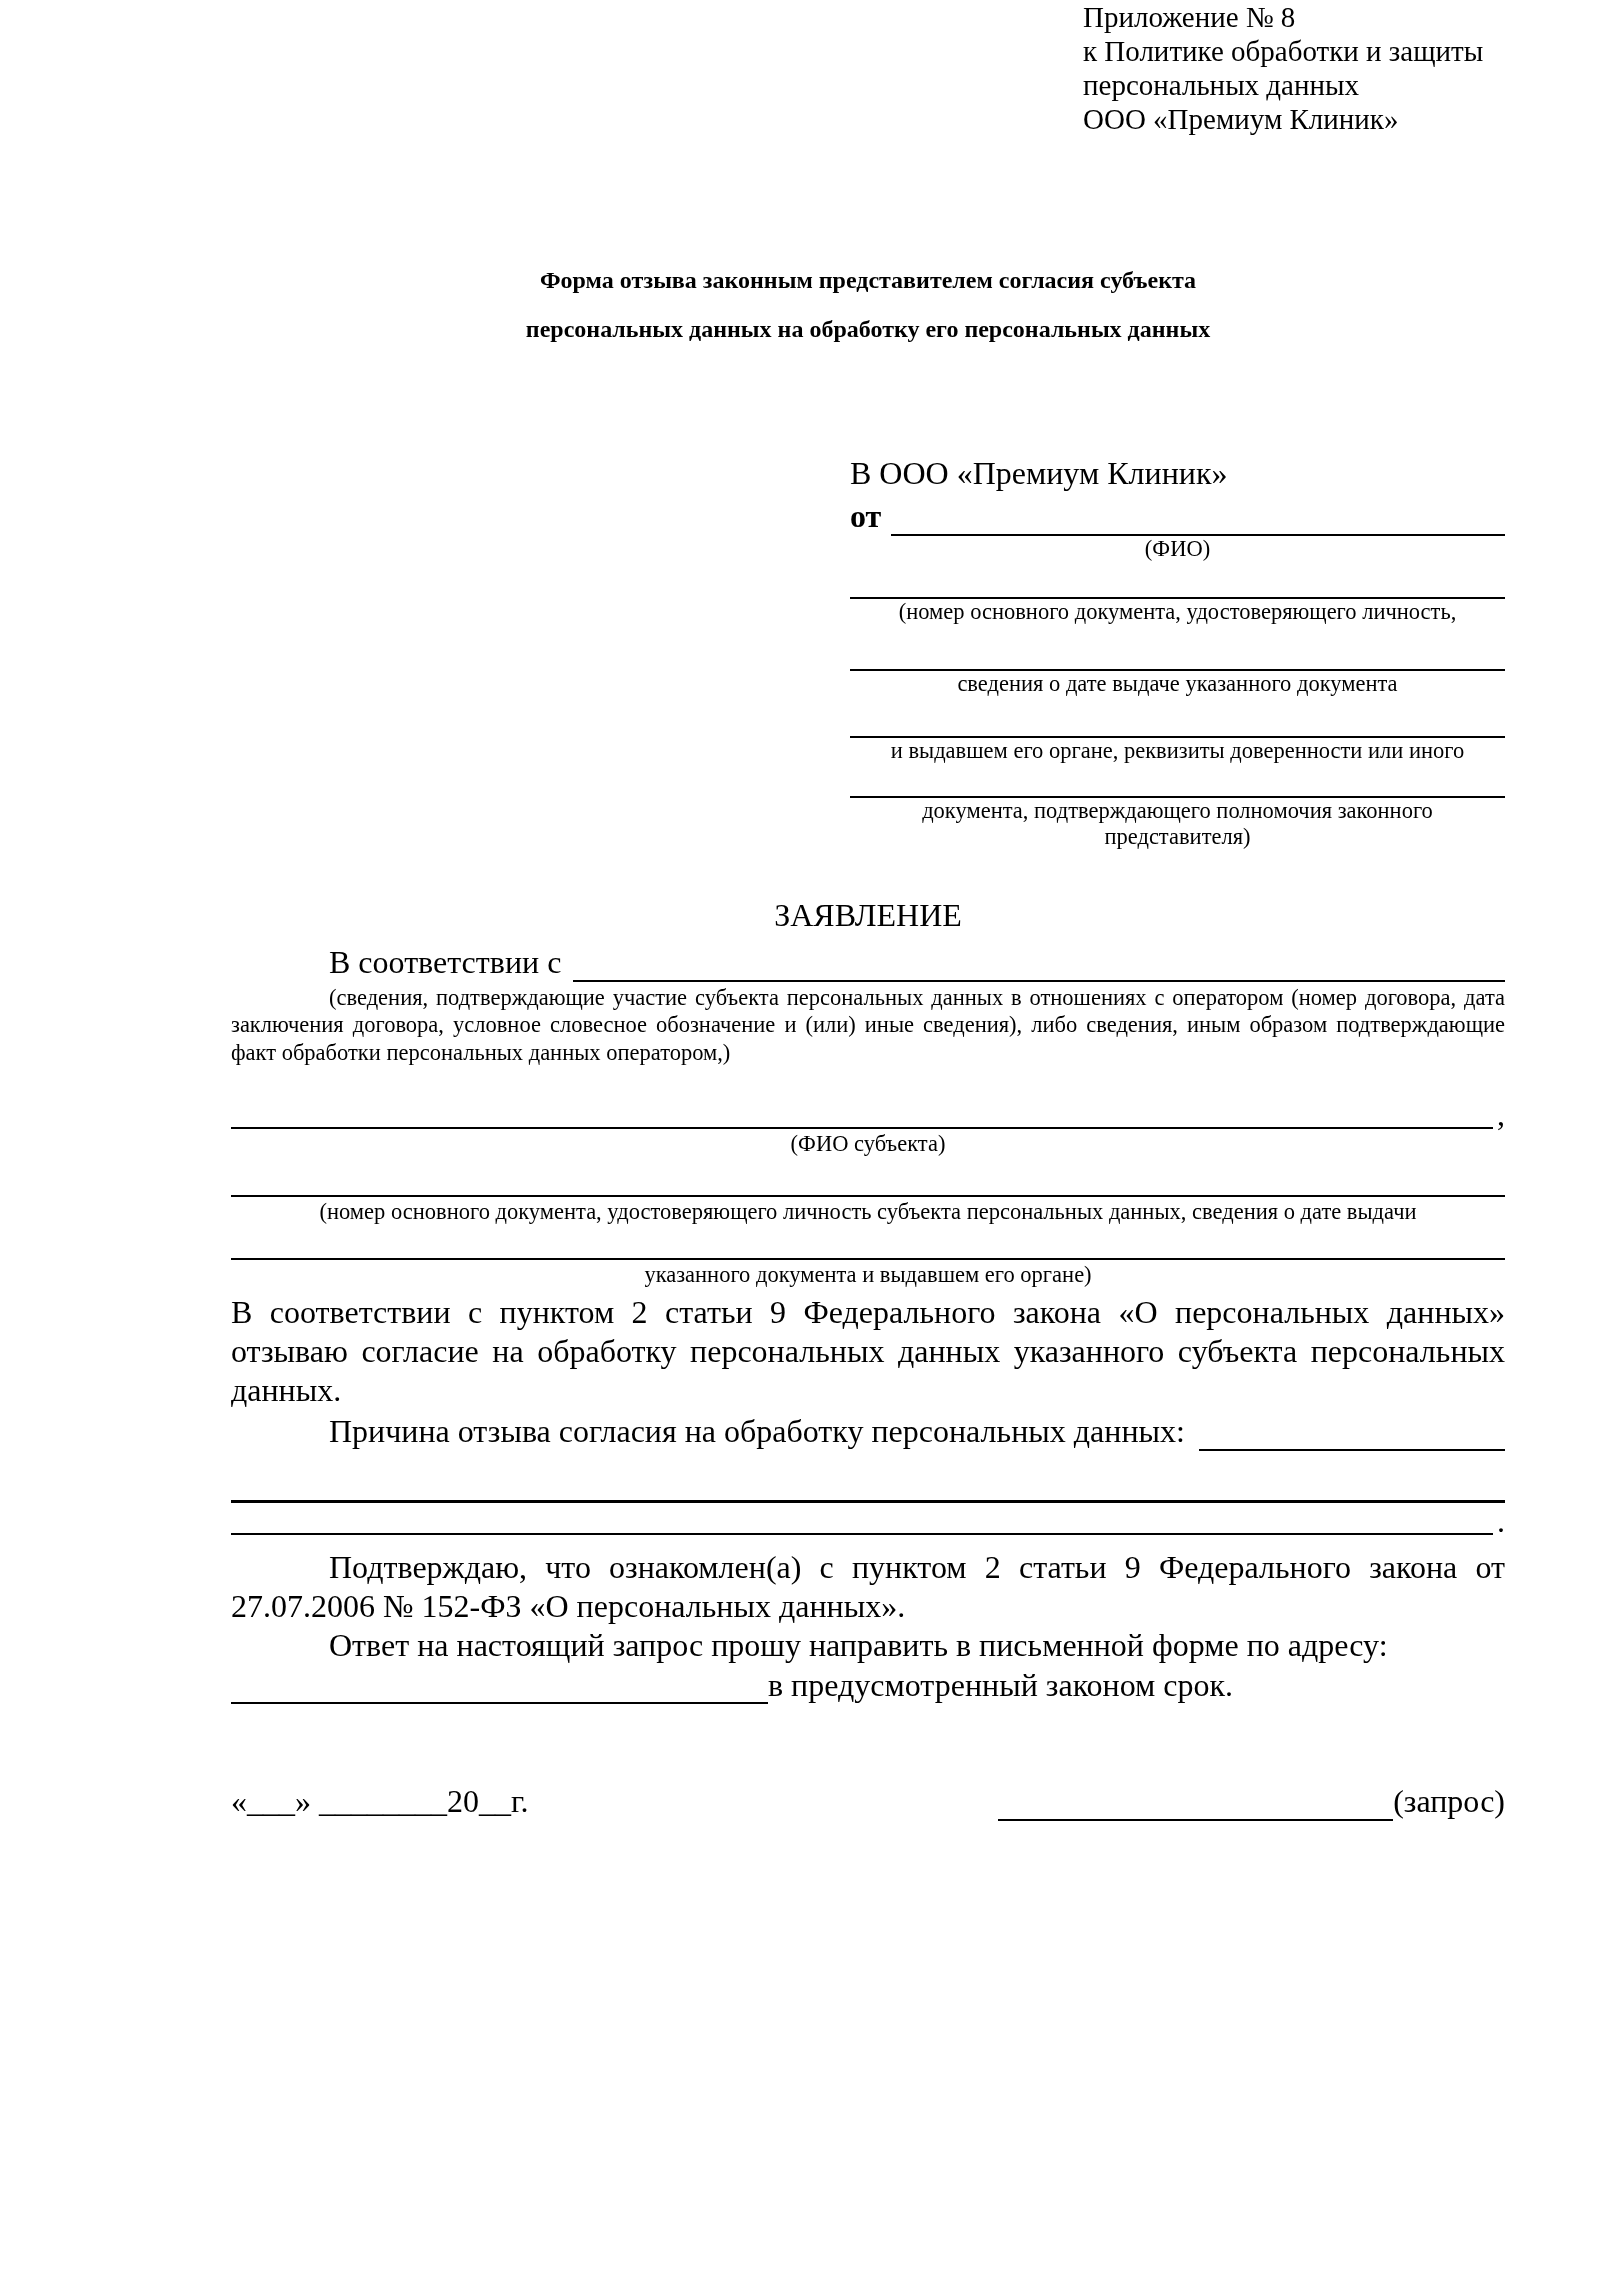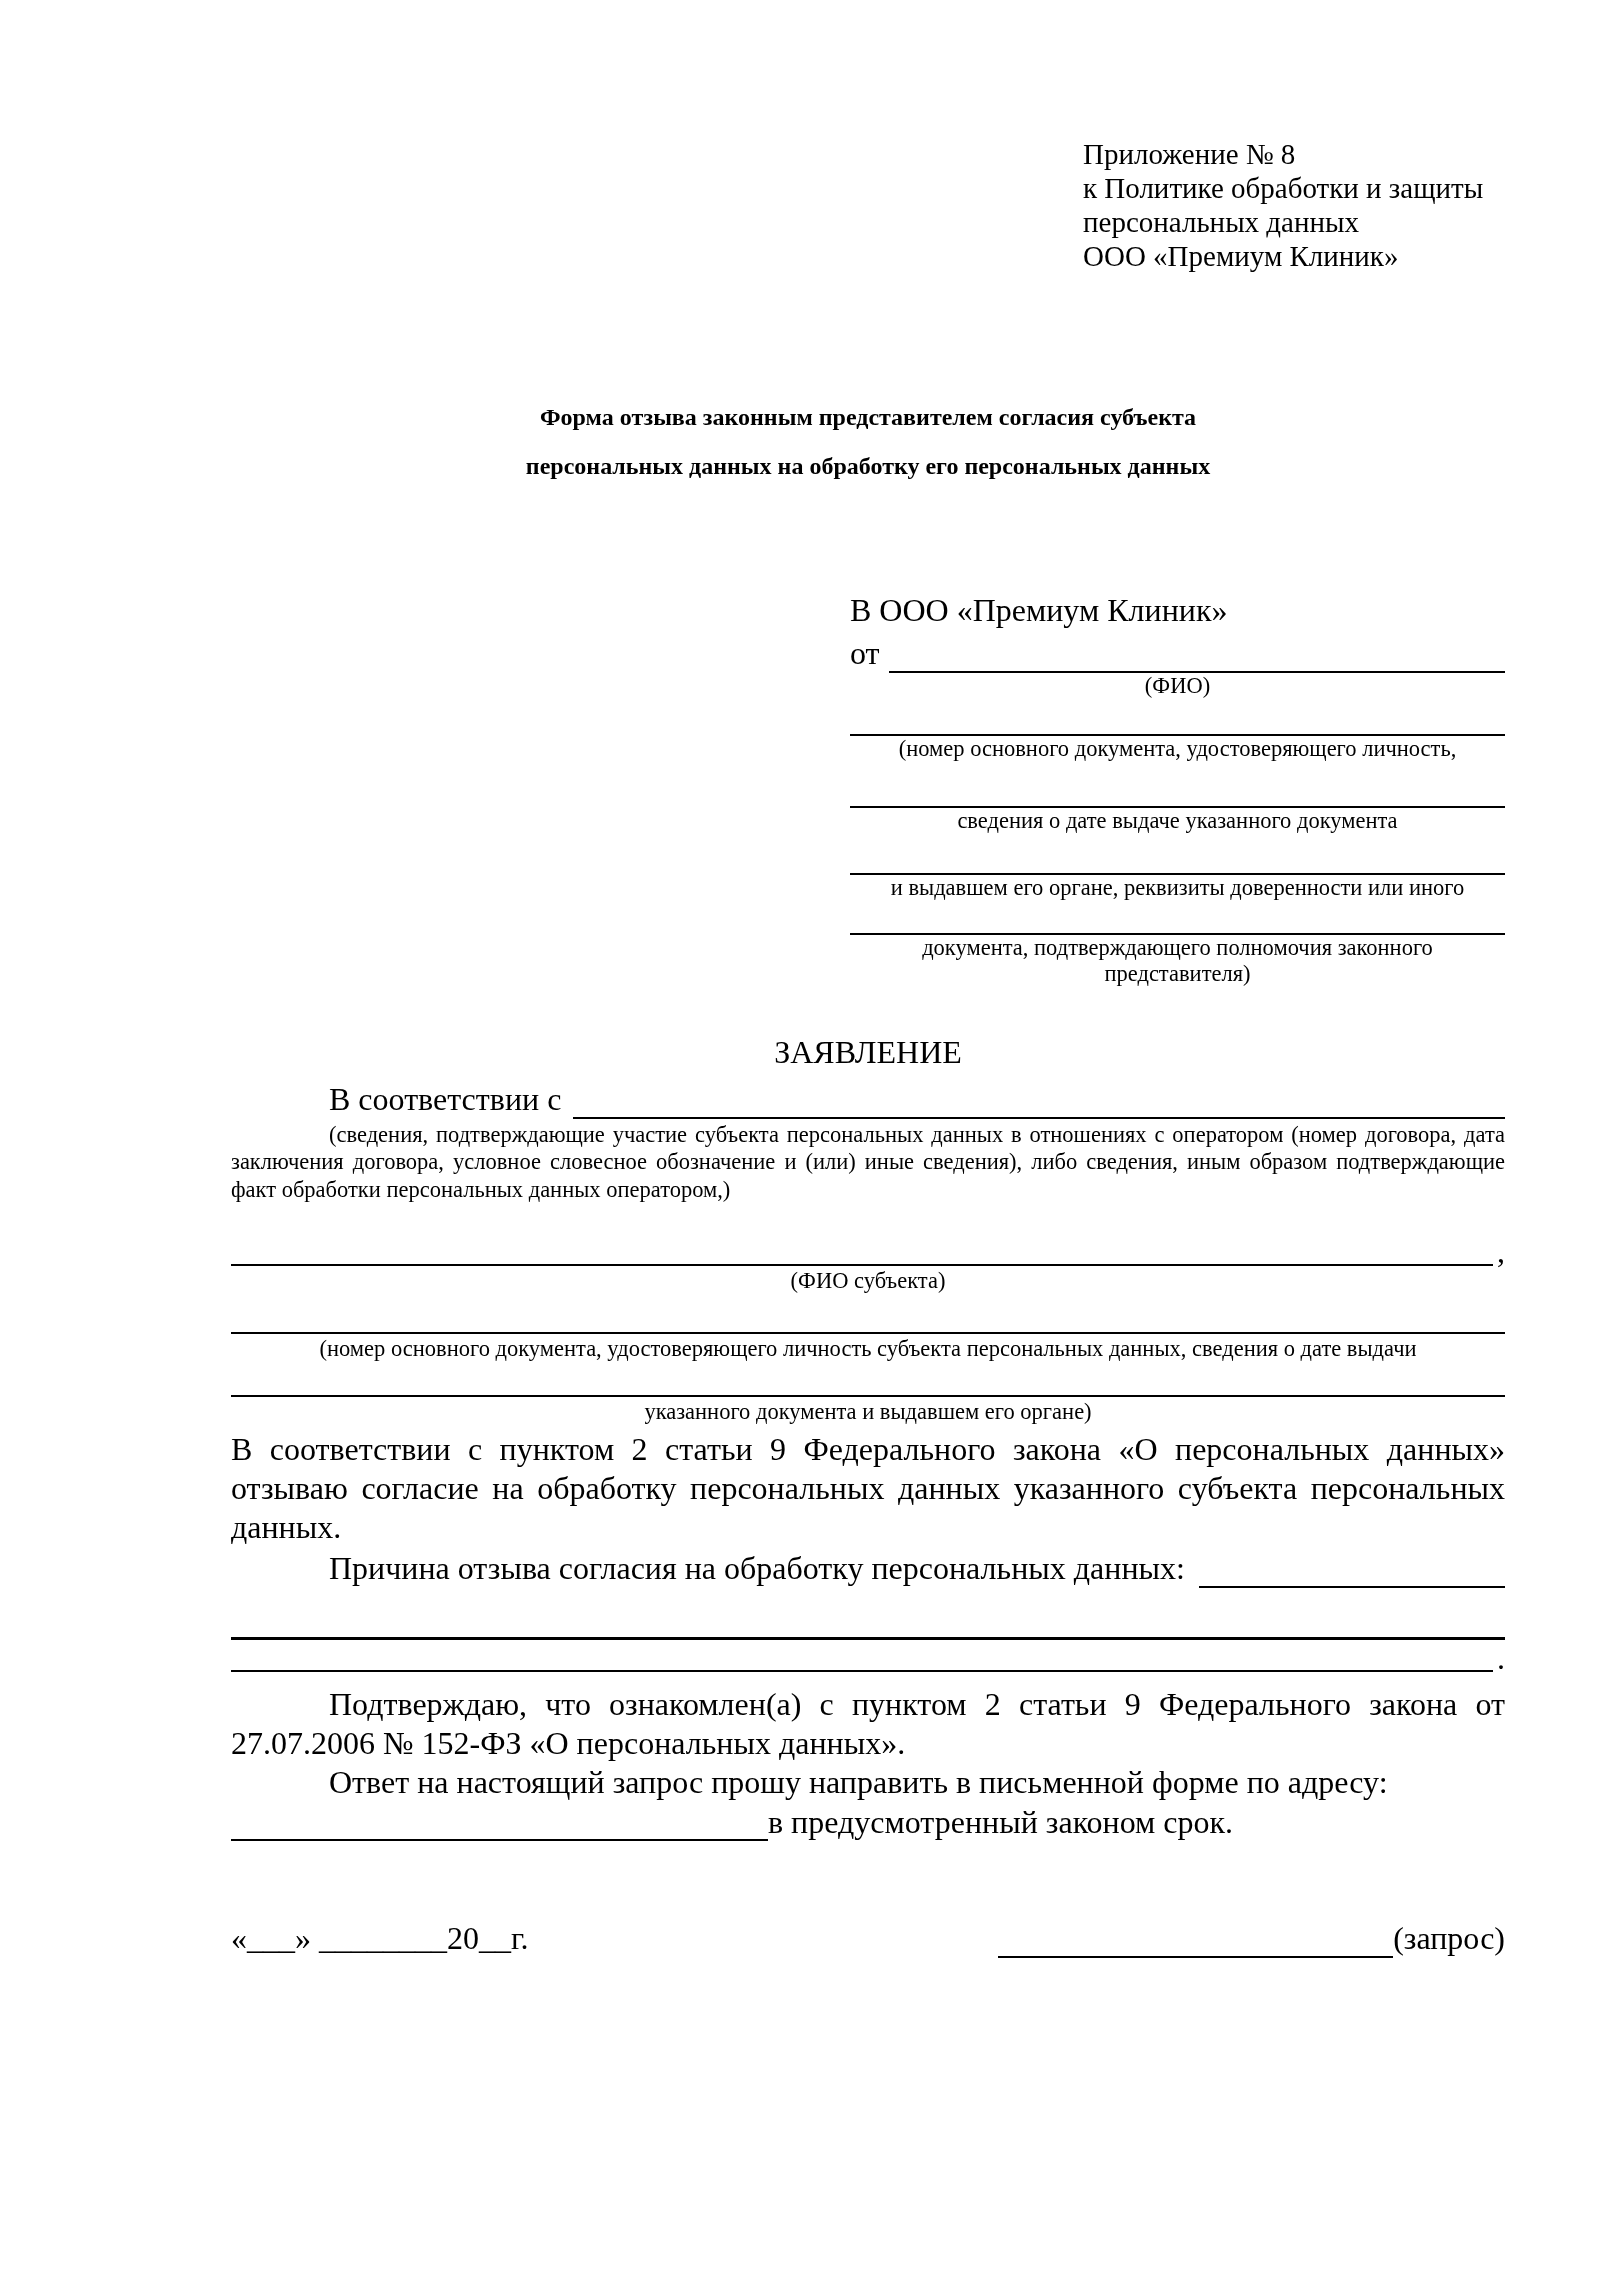--- a/index.html
+++ b/index.html
@@ -4,21 +4,20 @@
 <style>
   html,body { margin:0; padding:0; background:#888; }
   .page {
     position:relative;
     width:1621px; height:2293px;
     margin:0 auto;
     background:#ffffff;
     color:#000;
     font-family:"Liberation Serif","DejaVu Serif",serif;
     box-sizing:border-box;
-    padding-top:137px;
     overflow:hidden;
   }
   .content { margin-left:231px; width:1274px; }
 
   
   .header-block { margin-left:1083px; font-size:29px; line-height:34px; }
 
   
   .doc-title {
     margin-top:120px;
@@ -28,21 +27,21 @@
     line-height:49px;
     white-space:pre-line;
   }
 
   
   .addressee { margin-left:619px; width:655px; margin-top:98px; font-size:32px; }
   .addressee .to-line { line-height:43px; }
   .fill-row { display:flex; align-items:flex-end; }
   .fill { flex:1 1 auto; border-bottom:2.9px solid #000; }
   .from-row { height:41px; }
-  .from-row .from-label { padding-right:9.8px; line-height:39px; }
+  .from-row .from-label { padding-right:9.8px; line-height:39px;font-weight:bold; }
   .caption { font-size:22.5px; line-height:25.5px; text-align:center; }
   .write-line { border-bottom:2.9px solid #000; }
   .wl-38 { height:35px; }
   .wl-46 { height:45px; }
   .wl-40 { height:39px; }
   .wl-34 { height:33px; }
 
   
   .stmt-heading { margin-top:47px; text-align:center; font-size:32px; line-height:39px; }
   .body-text { font-size:32px; line-height:39px; }

